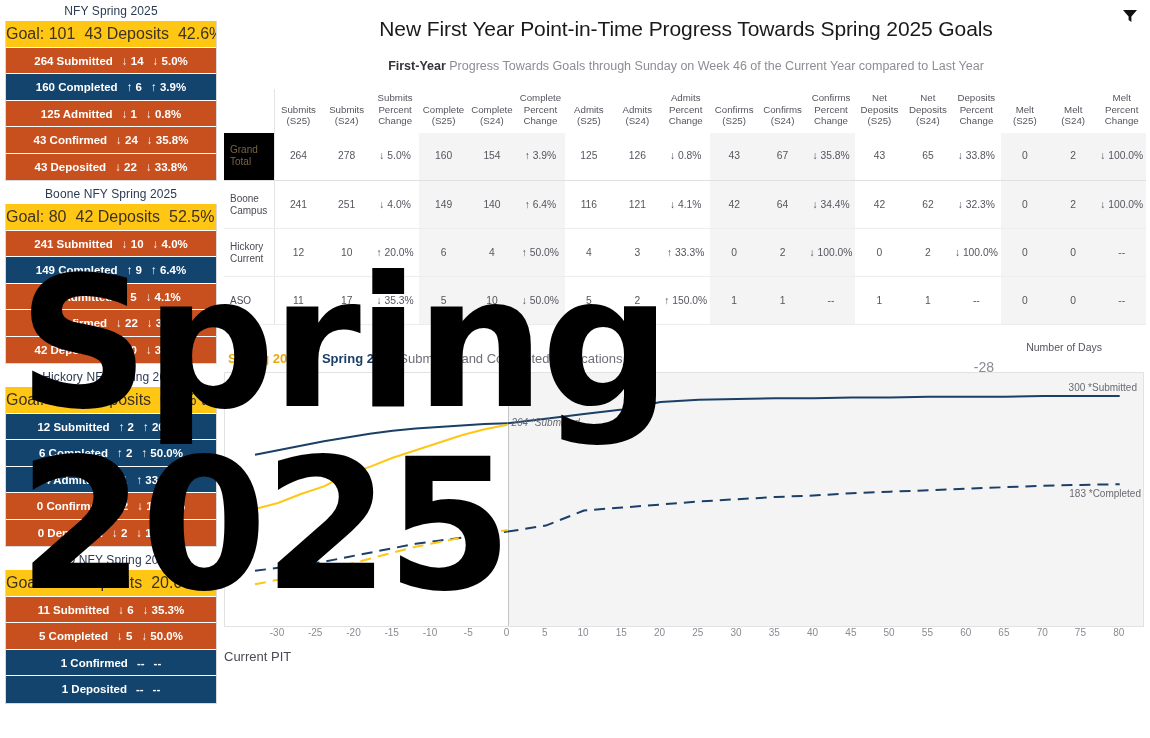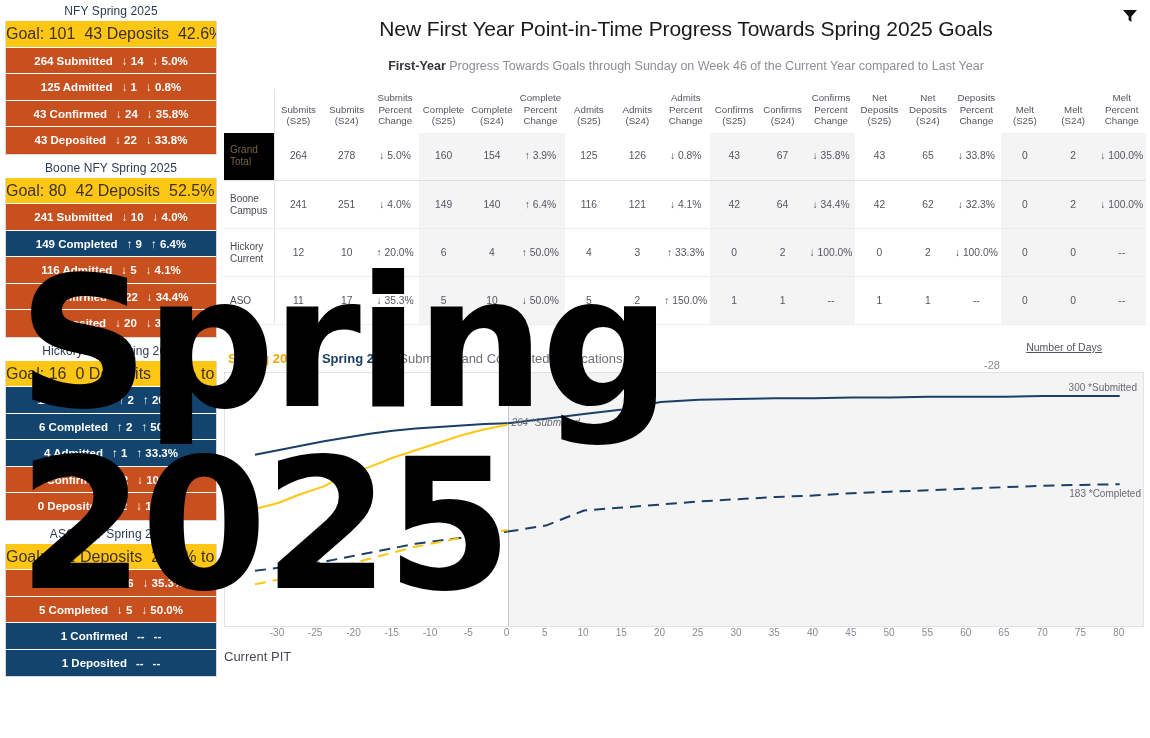--- a/index.html
+++ b/index.html
@@ -111,25 +111,25 @@
   table#pivot tr.grand td { border-bottom:1px solid #e0e0e0; }
   table#pivot tr.grand td.rowlabel { background:#000000; color:#7a6443; }
   td.bandA { background:#ffffff; }
   td.bandB { background:#f4f4f4; }
   th.bandB { background:#f4f4f4; }
 
   
   #chart-block { position:relative; margin-top:4px; }
   #numdays {
     position:absolute; right:48px; top:-10px;
-    font-size:10.5px; color:#55555f;text-decoration:underline;
+    font-size:10.5px; color:#55555f;
   }
   #numdays-tick {
-    position:absolute; right:150px; top:8px;
-    font-size:11px; color:#8a8a93;
+    position:absolute; right:156px; top:8px;
+    font-size:14px; color:#8a8a93;
   }
   #slider-track {
     position:absolute; left:780px; top:26px; width:130px; height:4px;
     background:#d8d8d8; border-radius:2px;
   }
   #slider-knob {
     position:absolute; left:902px; top:21px; width:9px; height:14px;
     border:1px solid #9a9a9a; background:#fff; border-radius:1px;
   }
   #chart-title {
@@ -193,20 +193,21 @@
 </style>
 </head>
 <body>
 
 <div id="sidebar">
     <div class="kpi-group">
       <div class="kpi-title">NFY Spring 2025</div>
       <div class="kpi-table">
         <div class="kpi-row goal"><span class="sp">Goal: 101</span><span class="sp">43 Deposits</span><span class="sp">42.6% to Goal</span></div>
         <div class="kpi-row down"><span class="sp">264 Submitted</span><span class="sp">↓ 14</span><span class="sp">↓ 5.0%</span></div>
+        <div class="kpi-row up"><span class="sp">160 Completed</span><span class="sp">↑ 6</span><span class="sp">↑ 3.9%</span></div>
         <div class="kpi-row down"><span class="sp">125 Admitted</span><span class="sp">↓ 1</span><span class="sp">↓ 0.8%</span></div>
         <div class="kpi-row down"><span class="sp">43 Confirmed</span><span class="sp">↓ 24</span><span class="sp">↓ 35.8%</span></div>
         <div class="kpi-row down"><span class="sp">43 Deposited</span><span class="sp">↓ 22</span><span class="sp">↓ 33.8%</span></div>
       </div>
     </div>
     <div class="kpi-group">
       <div class="kpi-title">Boone NFY Spring 2025</div>
       <div class="kpi-table">
         <div class="kpi-row goal"><span class="sp">Goal: 80</span><span class="sp">42 Deposits</span><span class="sp">52.5% to Goal</span></div>
         <div class="kpi-row down"><span class="sp">241 Submitted</span><span class="sp">↓ 10</span><span class="sp">↓ 4.0%</span></div>

